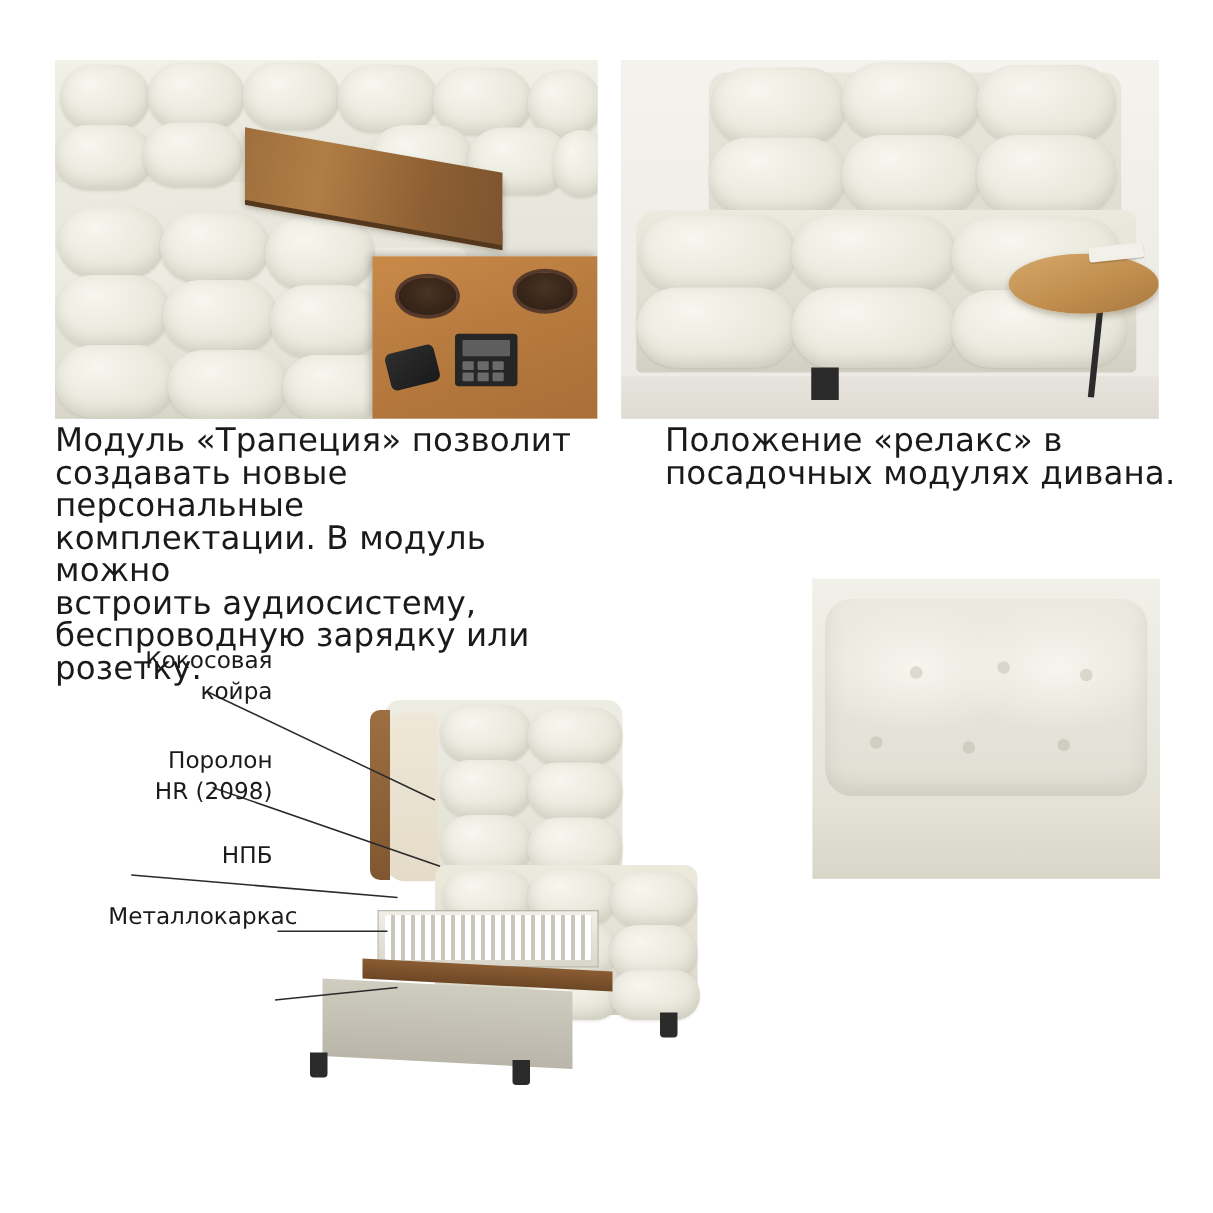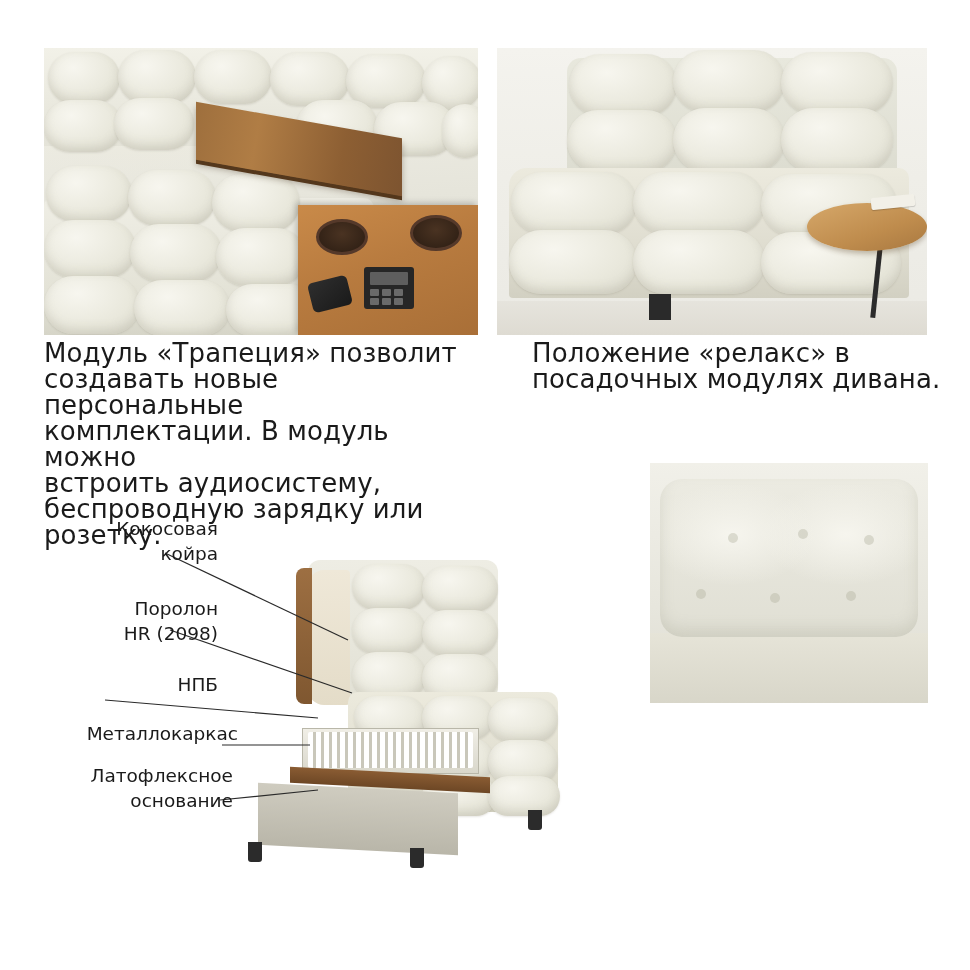--- a/index.html
+++ b/index.html
@@ -366,22 +366,20 @@
   <div class="label" style="left:38px; top:516px; width:180px;">Кокосовая
 койра</div>
 
   <div class="label" style="left:38px; top:596px; width:180px;">Поролон
 HR (2098)</div>
 
   <div class="label" style="left:38px; top:672px; width:180px;">НПБ</div>
 
   <div class="label" style="left:38px; top:721px; width:200px;">Металлокаркас</div>
 
-  <div class="label" style="left:38px; top:763px; width:195px;">Латофлексное
-основание</div>
 
   <div class="photo" id="photo-pillows">
     <div class="p4-bg"></div>
     <div class="p4-seat"></div>
     <div class="p4-pillow"></div>
     <div class="p4-tuft" style="left:78px;  top:70px;"></div>
     <div class="p4-tuft" style="left:148px; top:66px;"></div>
     <div class="p4-tuft" style="left:214px; top:72px;"></div>
     <div class="p4-tuft" style="left:46px;  top:126px;"></div>
     <div class="p4-tuft" style="left:120px; top:130px;"></div>

